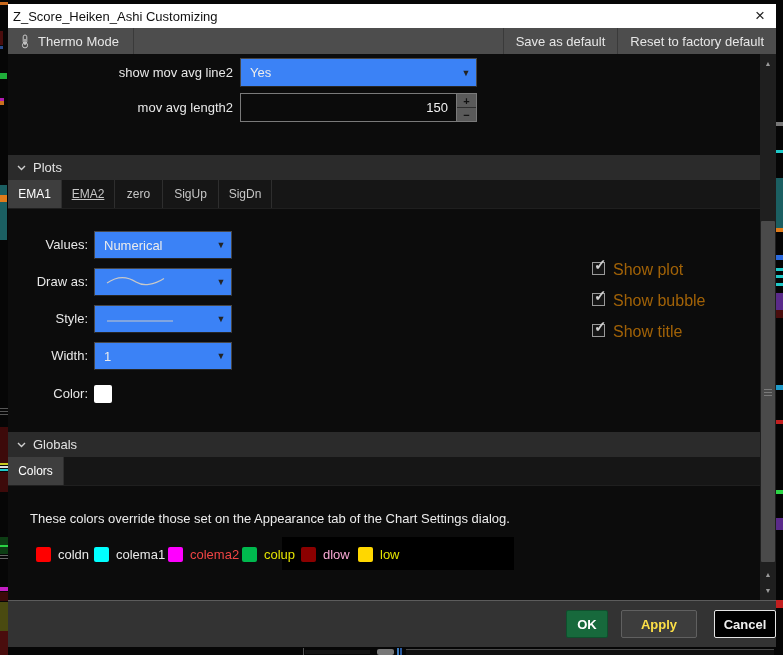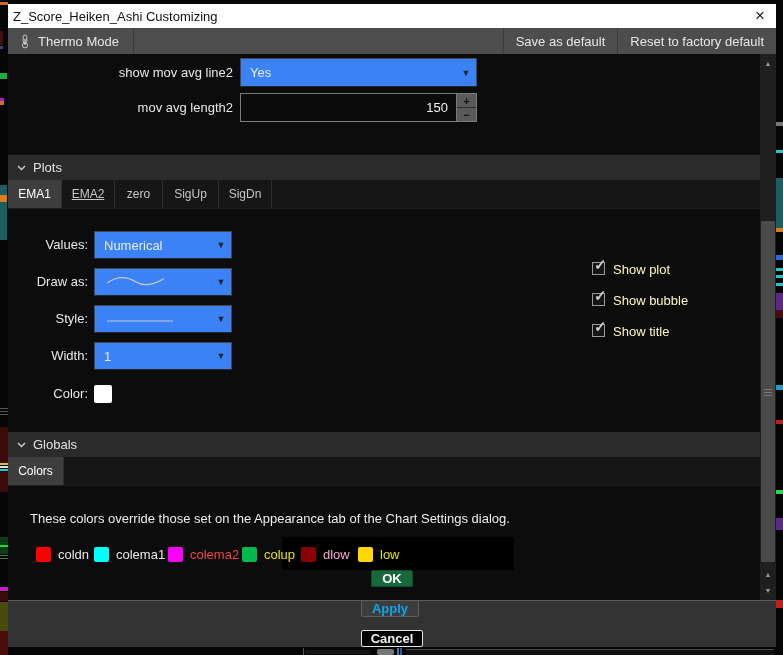--- a/index.html
+++ b/index.html
@@ -38,43 +38,43 @@
           align-items:center;color:#e2e2e2;font-size:13px;cursor:pointer;}
   .sechdr .chev{margin:0 7px 0 9px;display:flex;}
   .tabrow{position:absolute;left:0;width:752px;height:28px;background:#161616;display:flex;
           border-bottom:1px solid #1f1f1f;}
   .tab{height:100%;display:flex;align-items:center;justify-content:center;color:#c6c6c6;
        font-size:12px;border-right:1px solid #2e2e2e;box-sizing:border-box;cursor:pointer;}
   .tab.sel{background:#3e3e3e;color:#ffffff;}
 
   .cbox{position:absolute;width:13px;height:13px;border:1px solid #9a9a9a;background:#151515;box-sizing:border-box;}
   .cbox .tick{position:absolute;left:1px;top:-7px;color:#cfcfcf;font-size:15px;font-weight:bold;}
-  .cblabel{position:absolute;color:#fef9c3;font-size:13px;line-height:15px;}
+  .cblabel{position:absolute;color:#a16207;font-size:16px;line-height:15px;}
 
   .swatch{position:absolute;width:18px;height:18px;border-radius:2px;}
   .note{position:absolute;color:#ececec;font-size:13px;}
   .citem{position:absolute;display:flex;align-items:center;gap:7px;height:20px;font-size:13px;}
   .chip{width:15px;height:15px;border-radius:2px;flex:0 0 auto;}
   .hl{position:absolute;background:#000000;}
 
   
   .sbar{position:absolute;left:752px;top:0;width:16px;height:546px;background:#1f1f1f;}
   .sarrow{position:absolute;left:0;width:16px;height:14px;display:flex;align-items:center;
           justify-content:center;color:#9a9a9a;font-size:7px;cursor:pointer;}
   .sthumb{position:absolute;left:1px;width:14px;background:#4a4a4a;border-radius:1px;cursor:pointer;}
   .grip{position:absolute;left:3px;width:8px;border-top:1px solid #7a7a7a;height:0;}
 
   
   .footer{position:absolute;left:0;top:596px;width:768px;height:47px;background:#333333;
           border-top:1px solid #5c5c5c;box-sizing:border-box;display:flex;align-items:center;
-          justify-content:flex-end;gap:13px;flex-direction:column;}
+          justify-content:flex-end;gap:13px;}
   .btn{height:28px;border-radius:2px;font-size:13px;font-weight:bold;display:flex;align-items:center;
        justify-content:center;box-sizing:border-box;cursor:pointer;}
   .btn.ok{width:42px;background:#17693c;border:1px solid #0f4f2d;color:#ffffff;}
-  .btn.apply{width:58px;background:#3d3d3d;border:1px solid #606060;color:#0ea5e9;margin-right:4px;}
+  .btn.apply{width:76px;background:#3d3d3d;border:1px solid #606060;color:#fde047;margin-right:4px;}
   .btn.cancel{width:62px;background:#000000;border:1px solid #e5e5e5;color:#f0f0f0;}
 
   
   .frag{position:absolute;}
 </style>
 </head>
 <body>
 
 <div class="stage">
 

